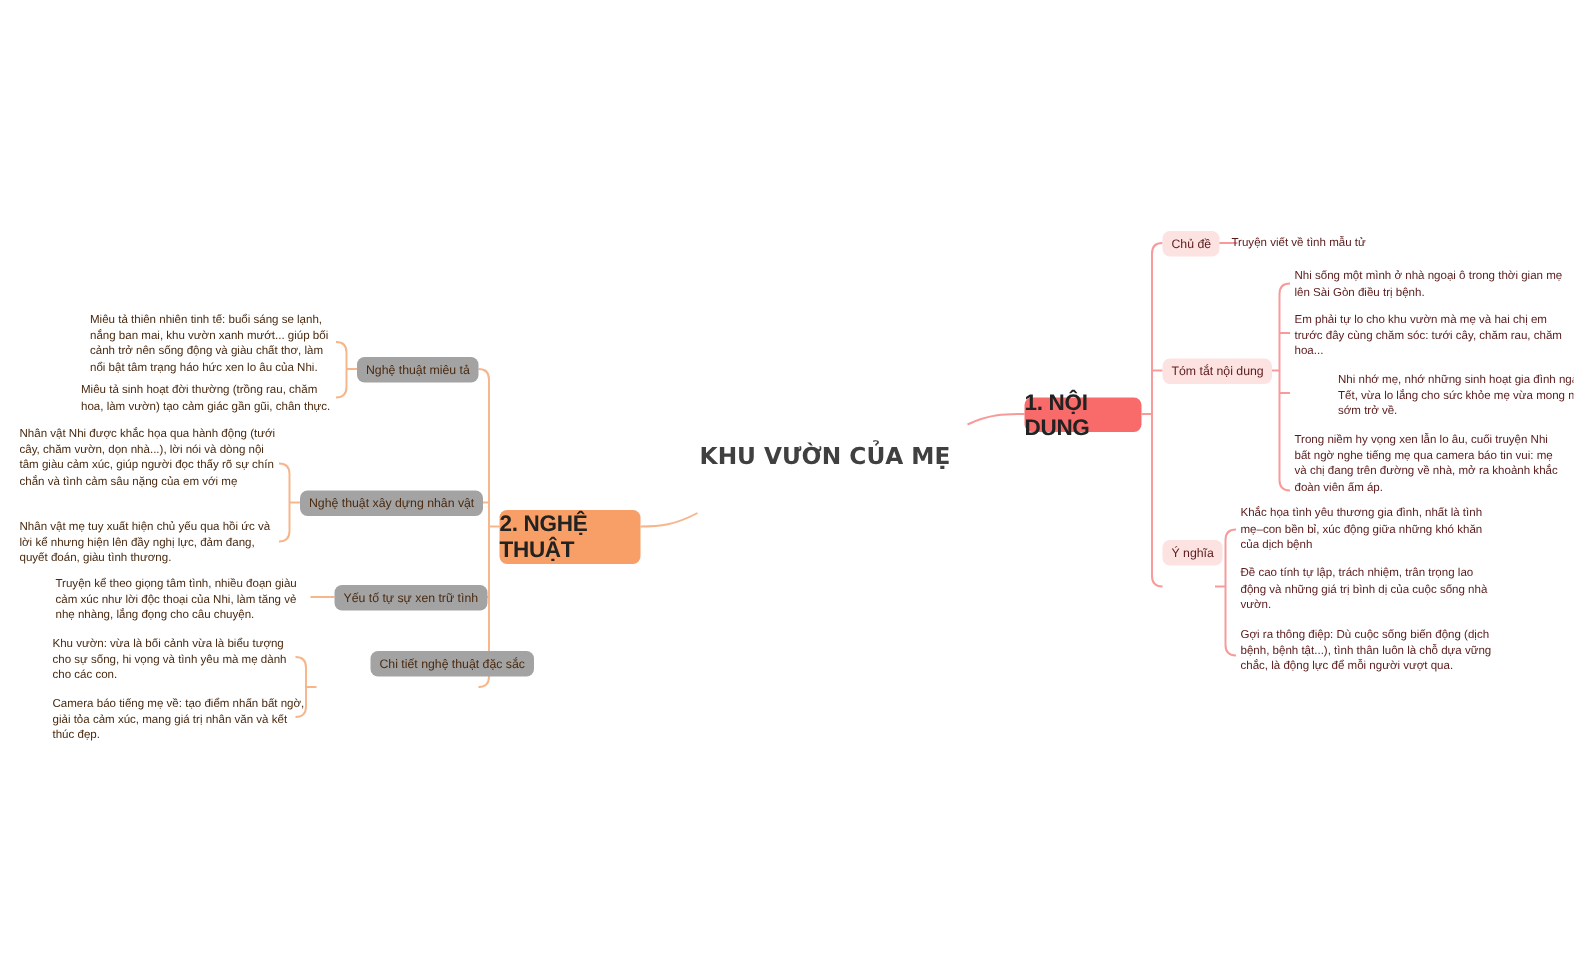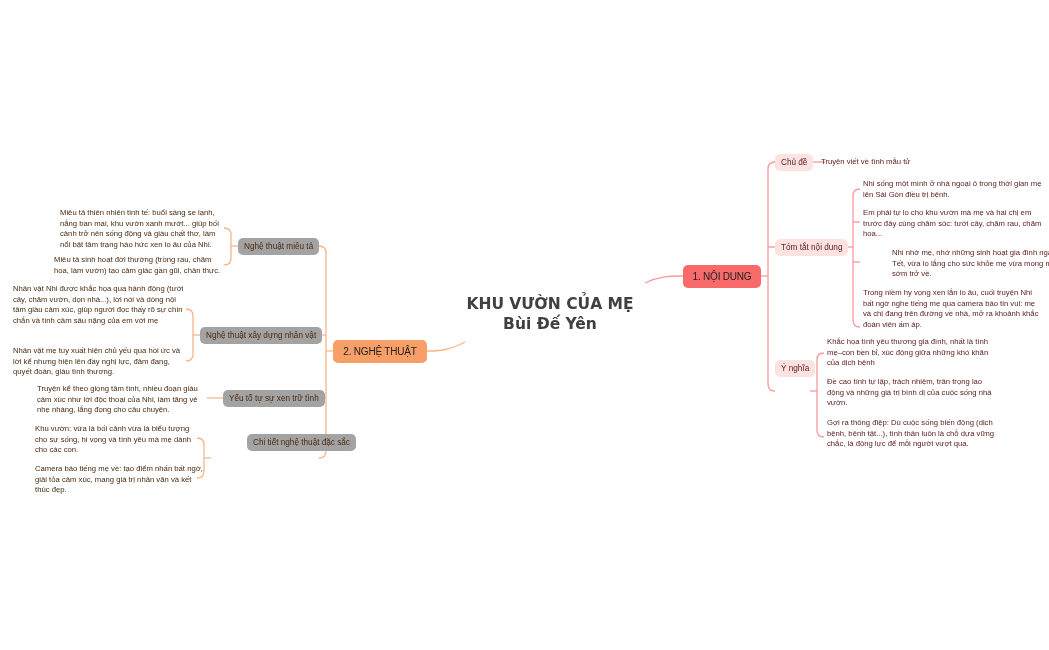--- a/index.html
+++ b/index.html
@@ -7,25 +7,25 @@
       width:1049px; height:650px; background:#ffffff; position:relative; overflow:hidden;
       font-family:"Liberation Sans", sans-serif;
     }
     svg.lines { position:absolute; left:0; top:0; width:1049px; height:650px; pointer-events:none; }
     .abs { position:absolute; }
     .central {
       left:440px; top:294px; width:220px; text-align:center;
       font-family:"DejaVu Sans", sans-serif; font-weight:bold; font-size:15.5px; line-height:20px; color:#404040;
     }
     .main-topic {
-      border-radius:5px; color:#222; font-size:10px; font-weight:normal;
+      border-radius:5px; color:#222; font-size:15px; font-weight:bold;
       display:flex; align-items:center; justify-content:center; letter-spacing:-0.2px;
     }
     .mt-red { background:#f96a6a; left:683px; top:265px; width:78px; height:23px; }
-    .mt-orange { background:#f79f67; left:333px; top:340px; width:94px; height:23px; }
+    .mt-orange { background:#f79f67; left:333px; top:340px; width:94px; height:36px; }
     .sub {
       border-radius:5px; font-size:8.2px; color:#5a1a1a; padding:0 6px; height:17px;
       display:flex; align-items:center; white-space:nowrap;
     }
     .sub-red { background:#fde2e2; }
     .sub-orange { background:#a3a3a3; color:#4a2a10; }
     .leaf { font-size:7.7px; line-height:10.5px; color:#5a1a1a; }
     .leaf-left { color:#4a2a10; }
   </style>
 </head>
@@ -63,21 +63,20 @@
   <path d="M186 309 Q193 309 193 316 L193 354 Q193 361 186 361" stroke="#f7b58a" stroke-width="1.3" fill="none"></path>
 
   <path d="M223 398 L207 398" stroke="#f7b58a" stroke-width="1.3" fill="none"></path>
 
   <path d="M211 458 L204 458" stroke="#f7b58a" stroke-width="1.3" fill="none"></path>
   <path d="M197 438 Q204 438 204 445 L204 471 Q204 478 197 478" stroke="#f7b58a" stroke-width="1.3" fill="none"></path>
 </svg>
 
 <div class="abs central">
   <div>KHU VƯỜN CỦA MẸ</div>
-  <div>Bùi Đế Yên</div>
 </div>
 
 <div class="abs main-topic mt-red">1. NỘI DUNG</div>
 
 <div class="abs sub sub-red" style="left:775px; top:154px;">Chủ đề</div>
 <div class="abs leaf" style="left:821px; top:157px; width:140px;">Truyện viết về tình mẫu tử</div>
 
 <div class="abs sub sub-red" style="left:775px; top:239px;">Tóm tắt nội dung</div>
 <div class="abs leaf" style="left:863px; top:179px; width:180px;">Nhi sống một mình ở nhà ngoại ô trong thời gian mẹ lên Sài Gòn điều trị bệnh.</div>
 <div class="abs leaf" style="left:863px; top:208px; width:180px;">Em phải tự lo cho khu vườn mà mẹ và hai chị em trước đây cùng chăm sóc: tưới cây, chăm rau, chăm hoa...</div>

